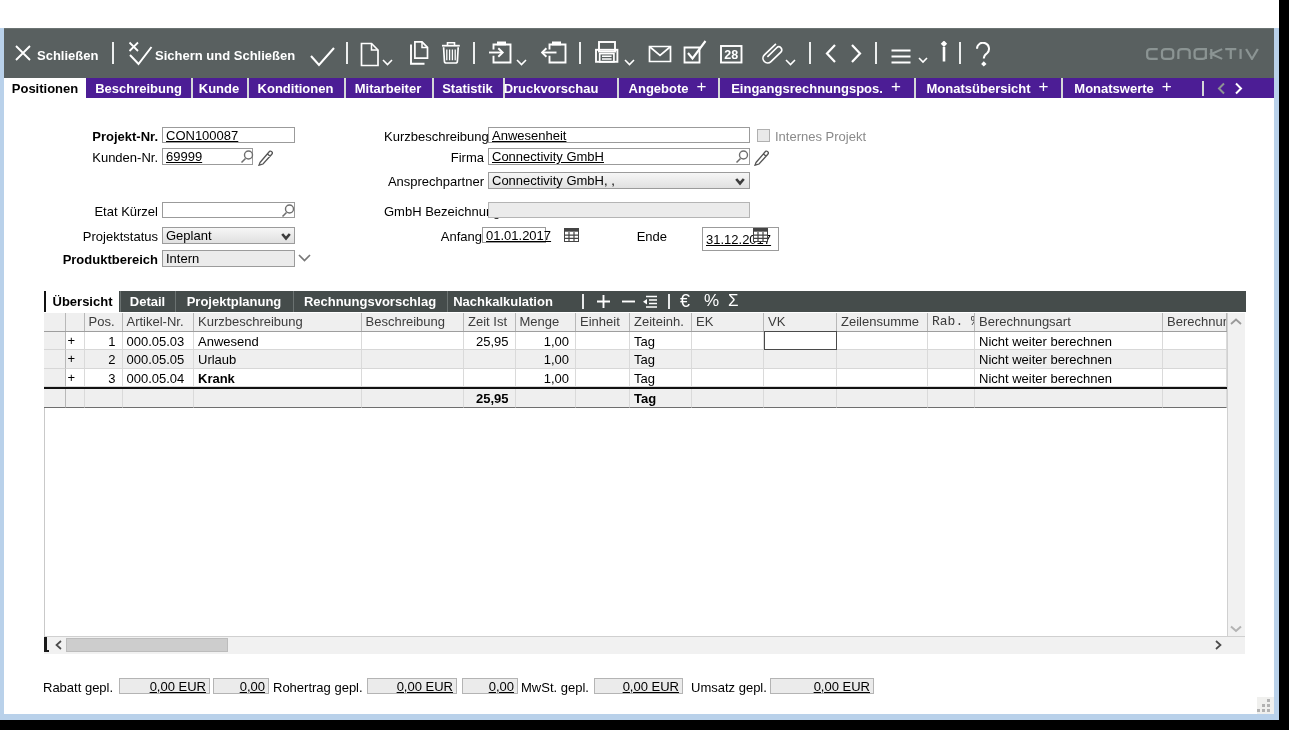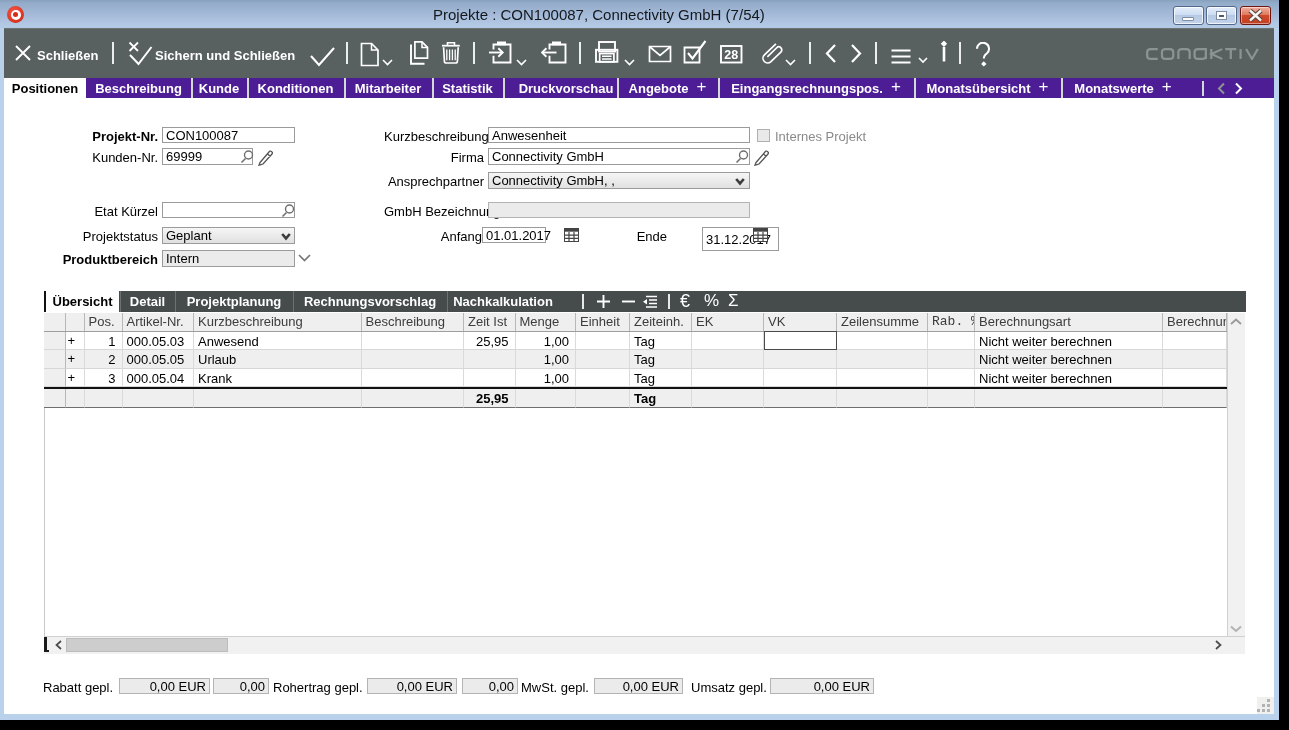--- a/index.html
+++ b/index.html
@@ -28,56 +28,39 @@
 #tabbar { position:absolute; left:4px; top:78px; width:1270px; height:20px; background:#4c1d95; }
 .tab { position:absolute; top:0; height:20px; color:#fff; font-weight:bold; font-size:13px;
   display:flex; align-items:center; justify-content:center; white-space:nowrap; }
 .tab .plus { font-weight:normal; font-size:17px; margin-left:8px; margin-top:-2px; }
 .tabsep { position:absolute; top:0; width:1.5px; height:20px; background:#d4d8d7; }
 .tab.active { background:#fff; color:#000; }
 
 .lbl { position:absolute; white-space:nowrap; font-size:13px; color:#000; }
 .lbl.r { text-align:right; }
 .inp { position:absolute; background:#fff; border:1px solid #9b9b9b; font-size:13px; padding:0 3px;
-  display:flex; align-items:center; white-space:nowrap; }
+  display:flex; align-items:center; white-space:nowrap;text-decoration:underline; }
 .inp.dis { background:#ebebeb; border-color:#b4b4b4; }
 .sel { position:absolute; border:1px solid #9b9b9b; font-size:13px; padding:0 3px;
   background:linear-gradient(180deg,#f6f6f6,#e9e9e9 60%,#e0e0e0); display:flex; align-items:center; }
 
 #subtabbar { position:absolute; left:44px; top:291px; width:1202px; height:21px; background:#454c4b; }
 .stab { position:absolute; top:0; height:21px; color:#fff; font-weight:bold; font-size:13px;
   display:flex; align-items:center; justify-content:center; white-space:nowrap; }
 .stab.active { background:#fff; color:#000; }
 .sticon { position:absolute; color:#fff; font-size:15px; top:2px; }
 
 #tbl { position:absolute; left:44px; top:313px; width:1201px; }
 .hc { position:absolute; top:0; height:18px; background:#efefef; color:#3c3c3c;
   border-right:1px solid #b8b8b8; padding:1px 3px 0 4px; overflow:hidden; white-space:nowrap; }
 .cell { position:absolute; overflow:hidden; white-space:nowrap; padding:2px 4px 0 4px; height:18px; }
 </style>
 </head>
 <body>
 <div id="win">
-  <div id="titlebar">
-    <div id="appicon"></div>
-    <div id="title-text">Projekte : CON100087, Connectivity GmbH (7/54)</div>
-    <div class="winbtn blue" style="left:1173px;">
-      <div style="position:absolute;left:8px;top:9.5px;width:12px;height:4px;background:#fdfdfd;border:1px solid #7e8ca4;border-radius:1px"></div>
-    </div>
-    <div class="winbtn blue" style="left:1206px;">
-      <div style="position:absolute;left:9px;top:4px;width:11px;height:9px;background:#fdfdfd;border:1px solid #7e8ca4"></div>
-      <div style="position:absolute;left:12px;top:7.5px;width:5px;height:2.5px;background:#4d5a70"></div>
-    </div>
-    <div class="winbtn" id="btn-close" style="left:1240px;">
-      <svg style="position:absolute;left:7px;top:2px" width="15" height="13">
-        <path d="M2 1.5 L13 11.5 M13 1.5 L2 11.5" stroke="#53433f" stroke-width="4.6" fill="none"></path>
-        <path d="M2 1.5 L13 11.5 M13 1.5 L2 11.5" stroke="#f7f5f2" stroke-width="2.4" fill="none"></path>
-      </svg>
-    </div>
-  </div>
   <div id="toolbar">
     <svg class="ticon" style="left:10px;top:15px" width="18" height="18">
         <path d="M2 2 L16 16 M16 2 L2 16" stroke="#fff" stroke-width="1.9" fill="none"></path>
       </svg>
     <div class="tbtext" style="left:33px">Schließen</div>
     <div class="tbsep" style="left:108px"></div>
     <svg class="ticon" style="left:124px;top:12px" width="25" height="27">
       <path d="M1.5 1.5 L10 10 M10 1.5 L1.5 10" stroke="#fff" stroke-width="1.8" fill="none"></path>
       <path d="M2 14 L10.5 23 L23.5 6" stroke="#fff" stroke-width="2" fill="none"></path>
     </svg>
@@ -189,21 +172,21 @@
     <div class="tab" style="left:82px;width:105px">Beschreibung</div>
     <div class="tabsep" style="left:187px"></div>
     <div class="tab" style="left:187px;width:56px">Kunde</div>
     <div class="tabsep" style="left:243px"></div>
     <div class="tab" style="left:243px;width:97px">Konditionen</div>
     <div class="tabsep" style="left:340px"></div>
     <div class="tab" style="left:340px;width:88px">Mitarbeiter</div>
     <div class="tabsep" style="left:428px"></div>
     <div class="tab" style="left:428px;width:71px">Statistik</div>
     <div class="tabsep" style="left:499px"></div>
-    <div class="tab" style="left:514px;width:96px">Druckvorschau</div>
+    <div class="tab" style="left:499px;width:96px">Druckvorschau</div>
     <div class="tabsep" style="left:613px"></div>
     <div class="tab" style="left:613px;width:101px">Angebote<span class="plus">+</span></div>
     <div class="tabsep" style="left:714px"></div>
     <div class="tab" style="left:714px;width:196px">Eingangsrechnungspos.<span class="plus">+</span></div>
     <div class="tabsep" style="left:910px"></div>
     <div class="tab" style="left:910px;width:147px">Monatsübersicht<span class="plus">+</span></div>
     <div class="tabsep" style="left:1057px"></div>
     <div class="tab" style="left:1057px;width:124px">Monatswerte<span class="plus">+</span></div>
     <div class="tabsep" style="left:1198px;top:3px;height:15px"></div>
     <svg style="position:absolute;left:1212px;top:4px" width="10" height="13">
@@ -351,21 +334,21 @@
     <div class="cell" style="left:648px;top:37px;width:72px;height:18.5px;background:#efefef;border-right:1px solid #dadada;border-bottom:1px solid #d7d7d7;"></div>
     <div class="cell" style="left:720px;top:37px;width:73px;height:18.5px;background:#efefef;border-right:1px solid #dadada;border-bottom:1px solid #d7d7d7;"></div>
     <div class="cell" style="left:793px;top:37px;width:91px;height:18.5px;background:#efefef;border-right:1px solid #dadada;border-bottom:1px solid #d7d7d7;"></div>
     <div class="cell" style="left:884px;top:37px;width:47px;height:18.5px;background:#efefef;border-right:1px solid #dadada;border-bottom:1px solid #d7d7d7;"></div>
     <div class="cell" style="left:931px;top:37px;width:188px;height:18.5px;background:#efefef;border-right:1px solid #dadada;border-bottom:1px solid #d7d7d7;">Nicht weiter berechnen</div>
     <div class="cell" style="left:1119px;top:37px;width:64px;height:18.5px;background:#efefef;border-right:1px solid #dadada;border-bottom:1px solid #d7d7d7;"></div>
     <div class="cell" style="left:0px;top:55.5px;width:21.5px;height:18.5px;background:#efefef;border-right:1px solid #b8b8b8;border-bottom:1px solid #d7d7d7;"></div>
     <div class="cell" style="left:21.5px;top:55.5px;width:19px;height:18.5px;background:#ffffff;border-right:1px solid #dadada;border-bottom:1px solid #d7d7d7;text-align:left;padding:1px 0 0 2px;">+</div>
     <div class="cell" style="left:40.5px;top:55.5px;width:38px;height:18.5px;background:#ffffff;border-right:1px solid #dadada;border-bottom:1px solid #d7d7d7;text-align:right;padding-right:6px;">3</div>
     <div class="cell" style="left:78.5px;top:55.5px;width:71.5px;height:18.5px;background:#ffffff;border-right:1px solid #dadada;border-bottom:1px solid #d7d7d7;">000.05.04</div>
-    <div class="cell" style="left:150px;top:55.5px;width:167.5px;height:18.5px;background:#ffffff;border-right:1px solid #dadada;border-bottom:1px solid #d7d7d7;">Krank</div>
+    <div class="cell" style="left:150px;top:55.5px;width:167.5px;height:18.5px;background:#ffffff;border-right:1px solid #dadada;border-bottom:1px solid #d7d7d7;font-weight:bold;">Krank</div>
     <div class="cell" style="left:317.5px;top:55.5px;width:102.5px;height:18.5px;background:#ffffff;border-right:1px solid #dadada;border-bottom:1px solid #d7d7d7;"></div>
     <div class="cell" style="left:420px;top:55.5px;width:51.5px;height:18.5px;background:#ffffff;border-right:1px solid #dadada;border-bottom:1px solid #d7d7d7;text-align:right;padding-right:6px;"></div>
     <div class="cell" style="left:471.5px;top:55.5px;width:60.5px;height:18.5px;background:#ffffff;border-right:1px solid #dadada;border-bottom:1px solid #d7d7d7;text-align:right;padding-right:6px;">1,00</div>
     <div class="cell" style="left:532px;top:55.5px;width:54px;height:18.5px;background:#ffffff;border-right:1px solid #dadada;border-bottom:1px solid #d7d7d7;"></div>
     <div class="cell" style="left:586px;top:55.5px;width:62px;height:18.5px;background:#ffffff;border-right:1px solid #dadada;border-bottom:1px solid #d7d7d7;">Tag</div>
     <div class="cell" style="left:648px;top:55.5px;width:72px;height:18.5px;background:#ffffff;border-right:1px solid #dadada;border-bottom:1px solid #d7d7d7;"></div>
     <div class="cell" style="left:720px;top:55.5px;width:73px;height:18.5px;background:#ffffff;border-right:1px solid #dadada;border-bottom:1px solid #d7d7d7;"></div>
     <div class="cell" style="left:793px;top:55.5px;width:91px;height:18.5px;background:#ffffff;border-right:1px solid #dadada;border-bottom:1px solid #d7d7d7;"></div>
     <div class="cell" style="left:884px;top:55.5px;width:47px;height:18.5px;background:#ffffff;border-right:1px solid #dadada;border-bottom:1px solid #d7d7d7;"></div>
     <div class="cell" style="left:931px;top:55.5px;width:188px;height:18.5px;background:#ffffff;border-right:1px solid #dadada;border-bottom:1px solid #d7d7d7;">Nicht weiter berechnen</div>

